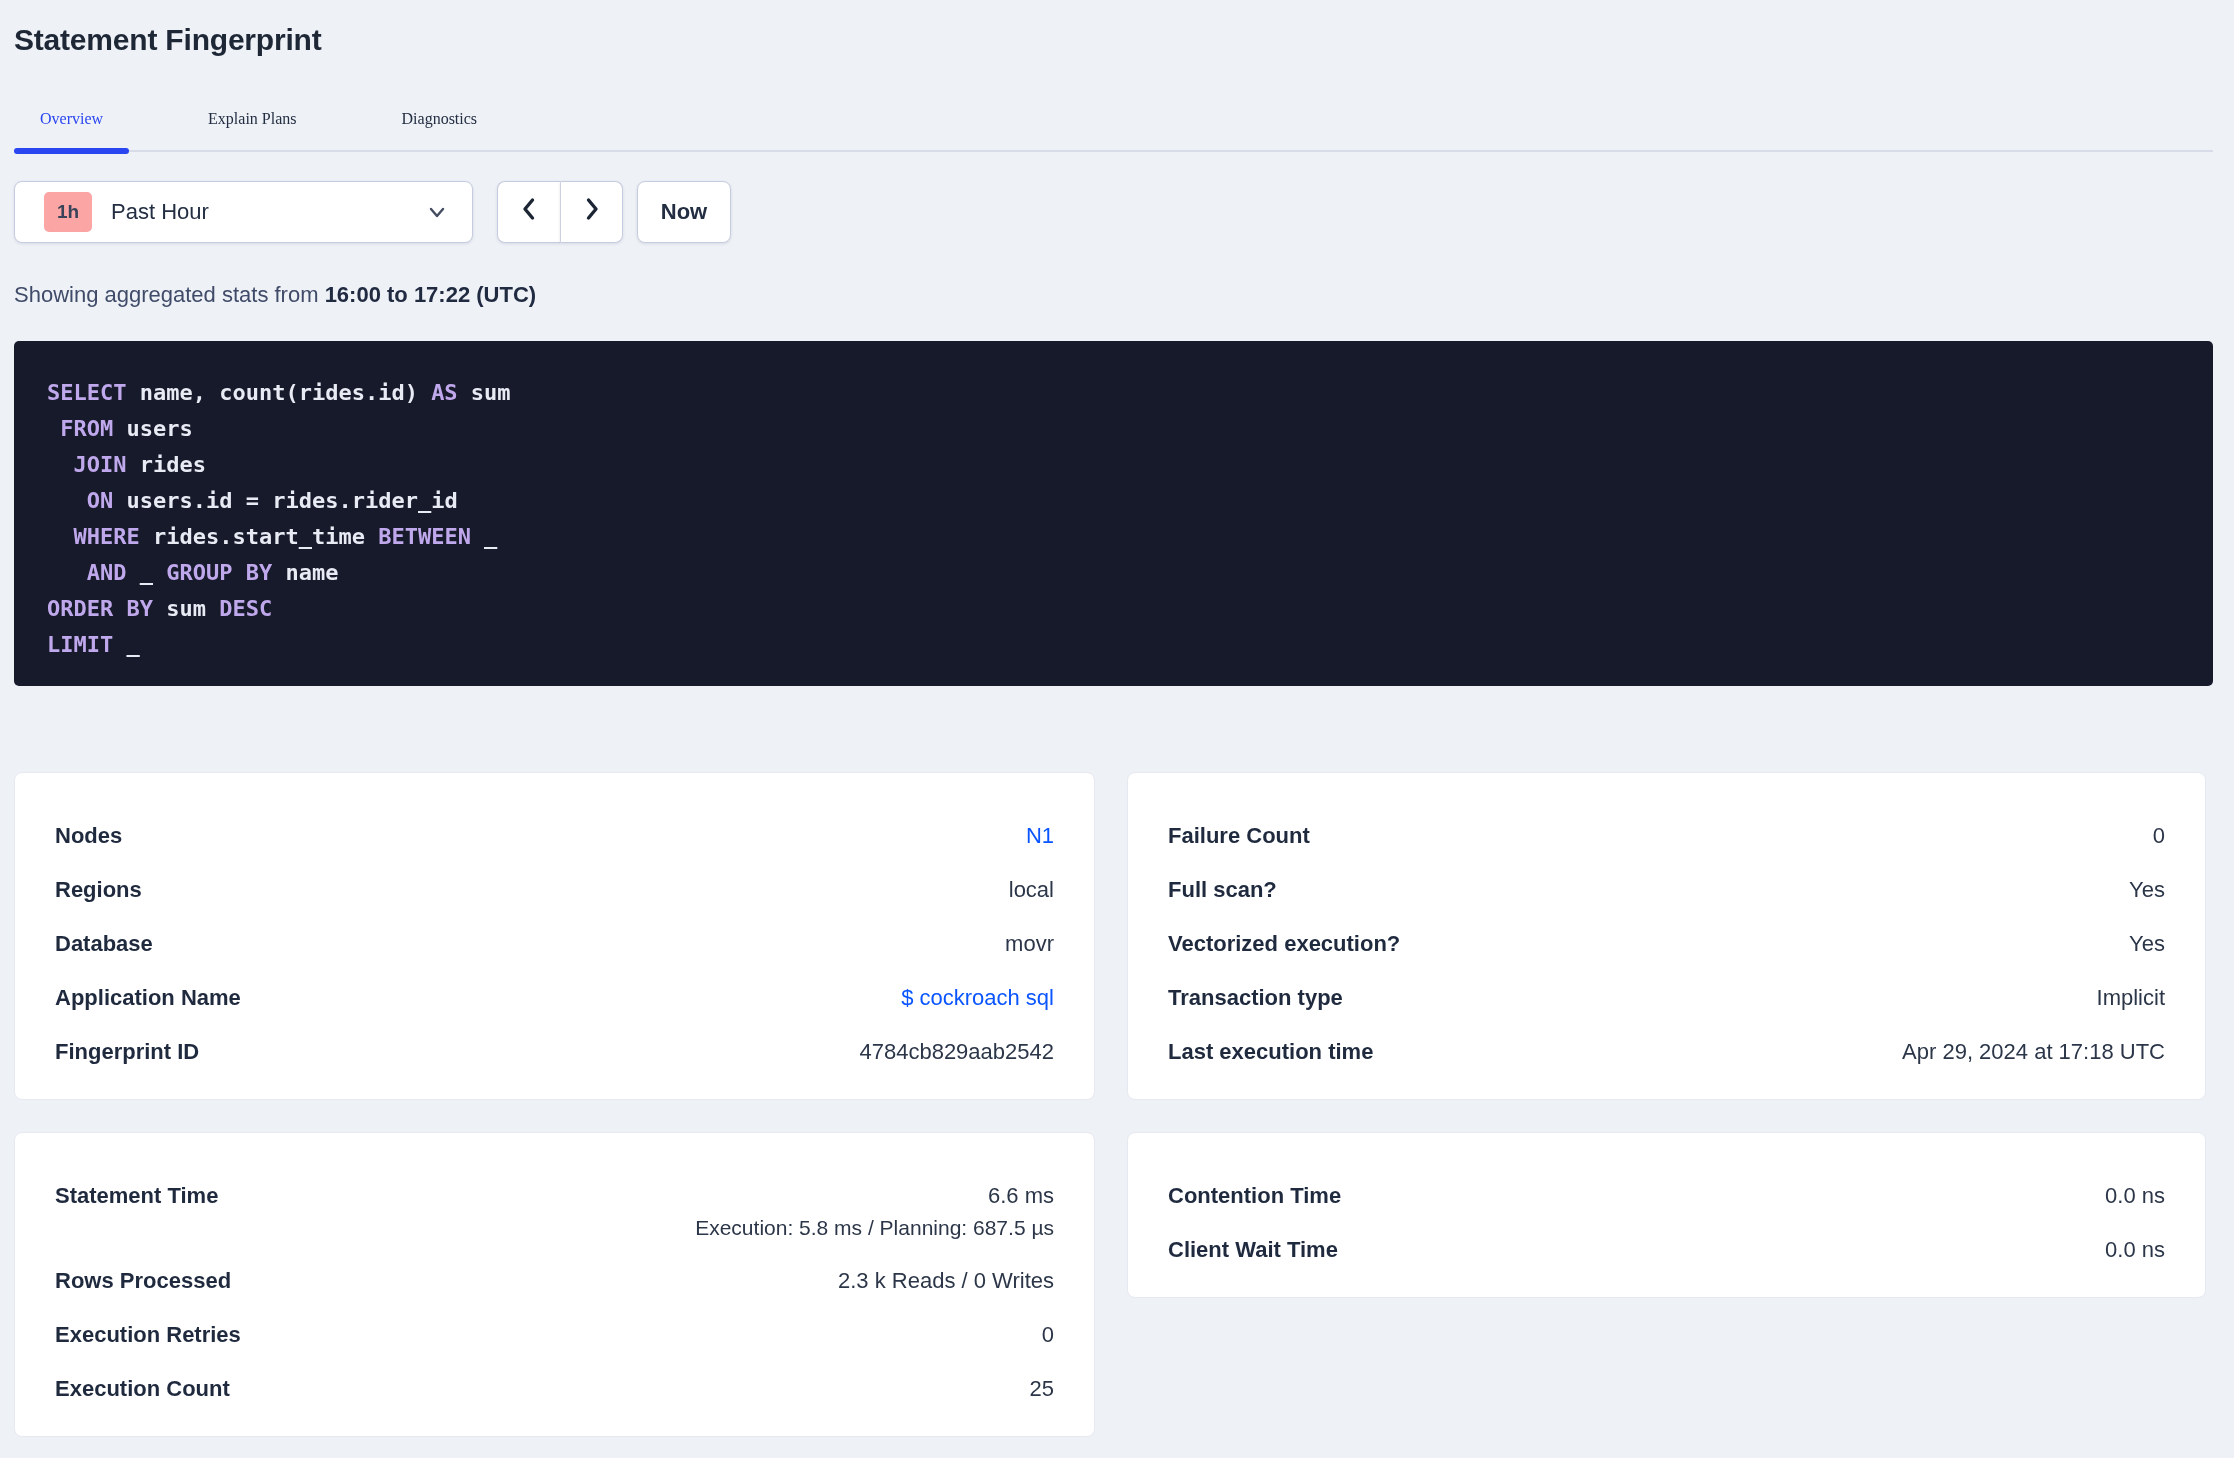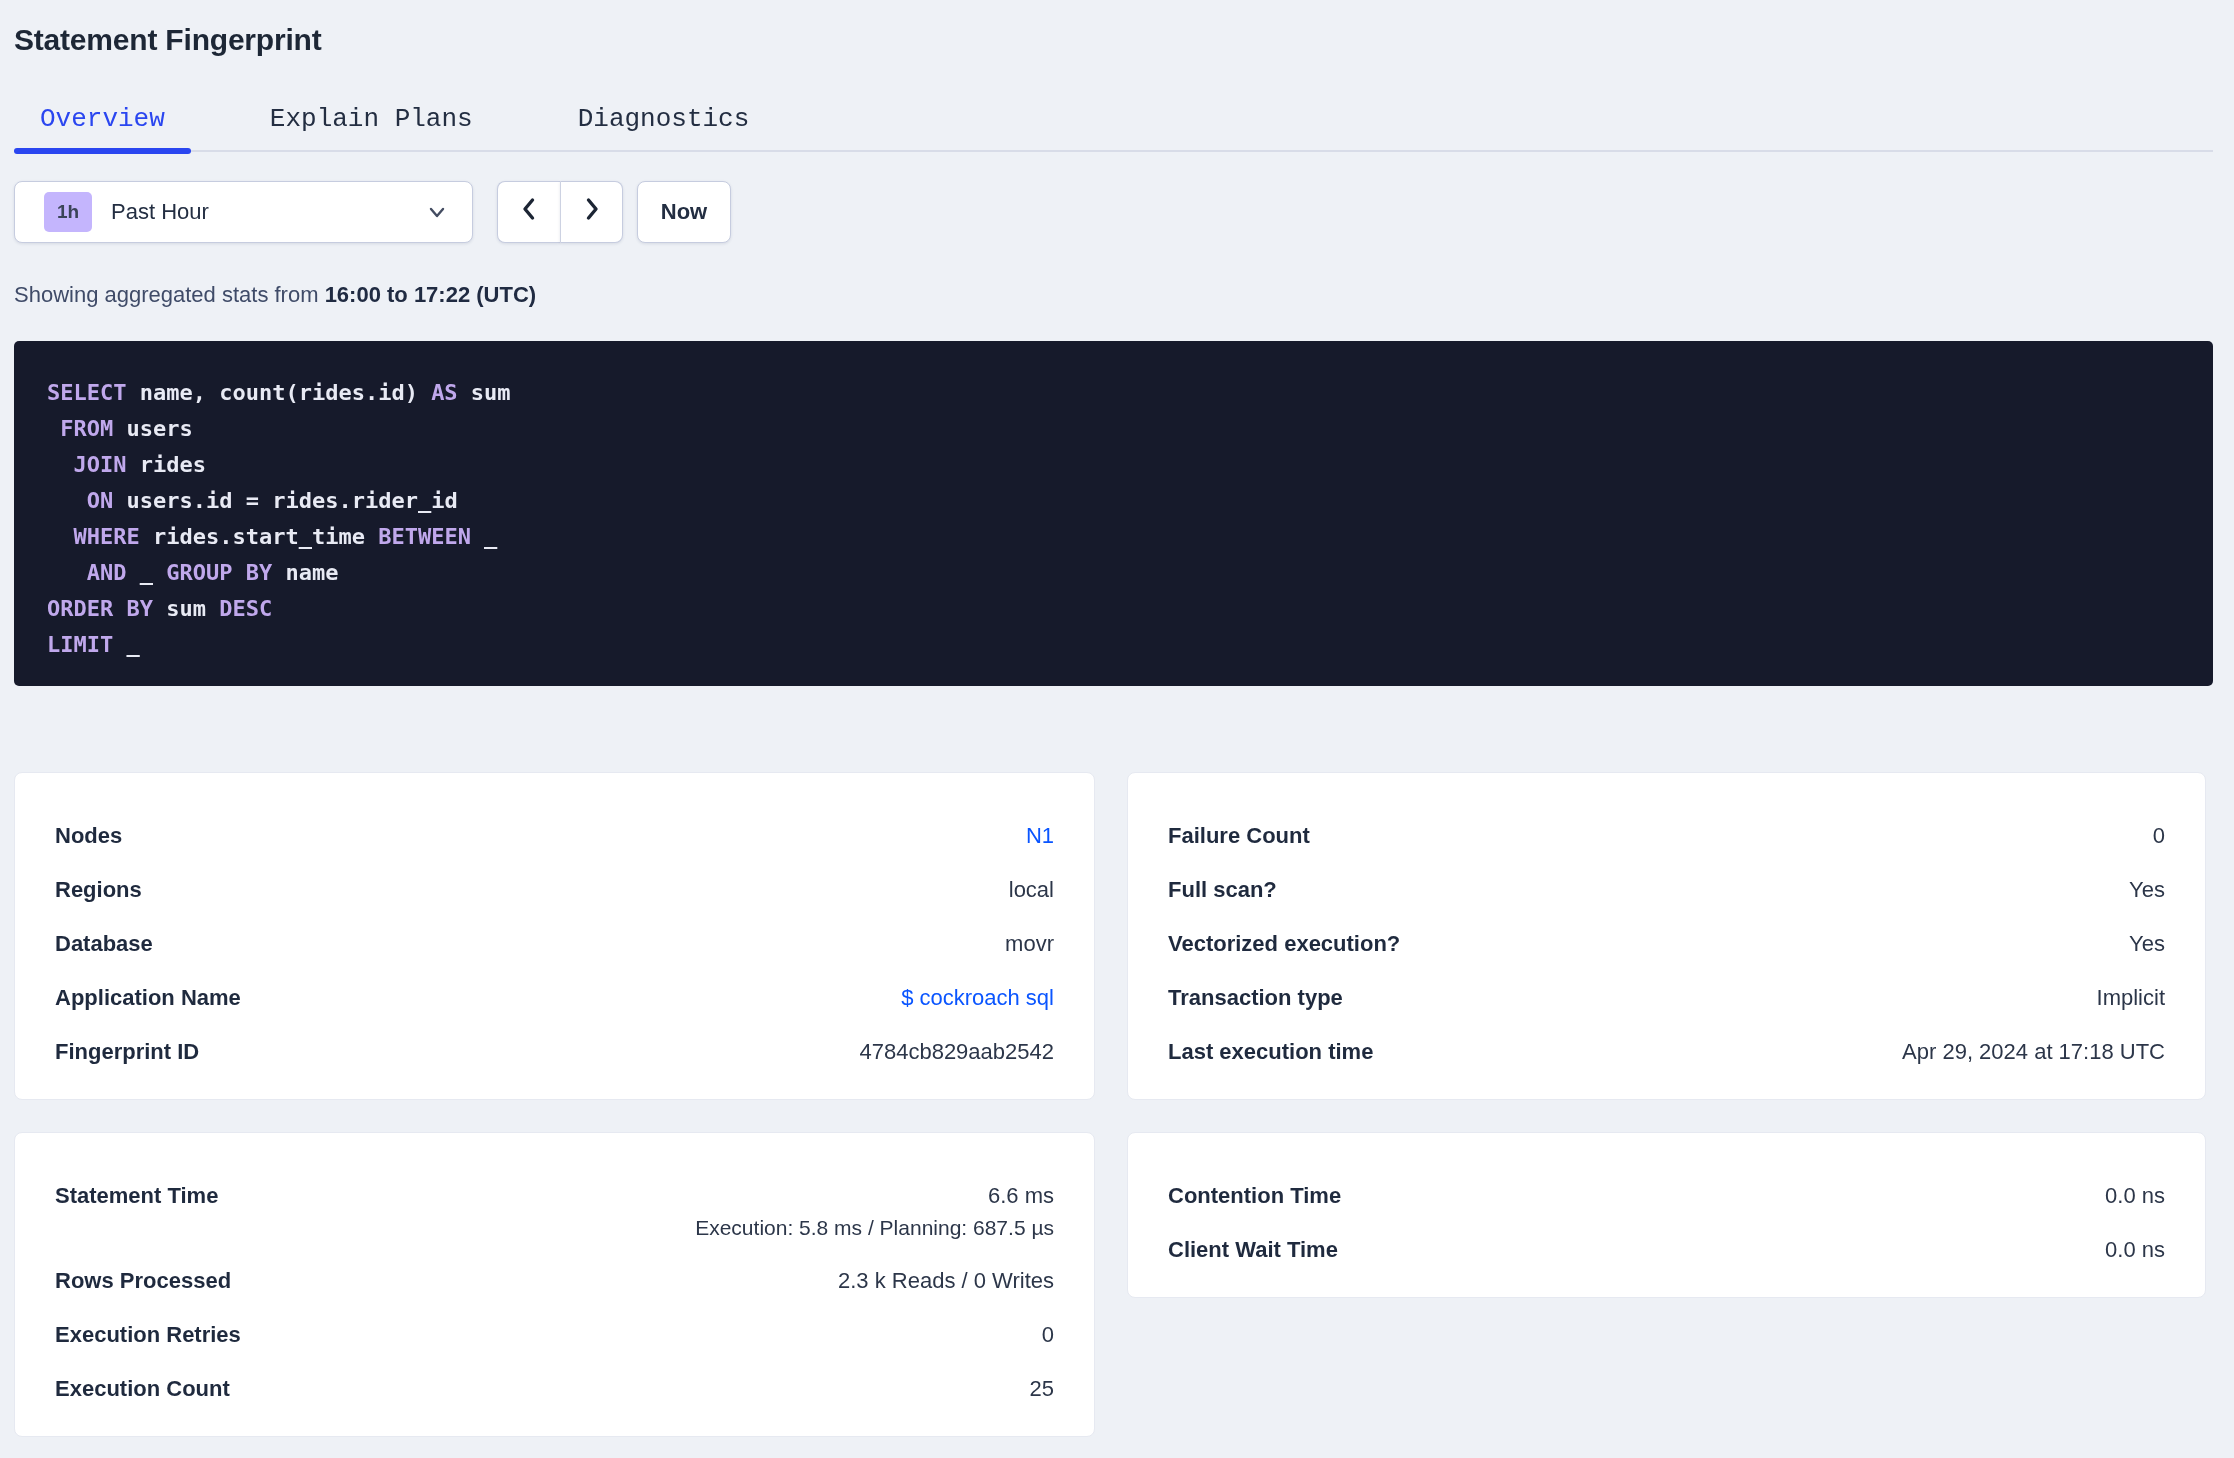--- a/index.html
+++ b/index.html
@@ -17,42 +17,42 @@
     color: #1d2736; letter-spacing: -0.2px;
   }
 
   
   .tabs {
     display: flex; gap: 53px; margin-top: 47px;
     border-bottom: 2px solid #d8dce8;
   }
   .tab {
     position: relative; background: none; border: none; cursor: pointer;
-    font-family: Liberation Mono, monospace; font-size: 26px; line-height: 28px;
+    font-family: Liberation Serif, serif; font-size: 16px; line-height: 28px;
     color: #232e42; padding: 0 26px 17px 26px;
   }
   .tab.active { color: #2a46f0; }
   .tab.active::after {
     content: ""; position: absolute; left: 0; right: 0; bottom: -4px;
     height: 6px; border-radius: 3px; background: #2a46f0;
   }
 
   
   .toolbar { display: flex; align-items: center; margin-top: 29px; }
   .ctl {
     height: 62px; background: #fff; border: 1px solid #c6ccdf;
     border-radius: 8px; box-shadow: 0 1px 3px rgba(44,58,96,0.12);
     font-family: inherit; font-size: 22px; color: #232e42; cursor: pointer;
   }
   .time-dropdown {
     width: 459px; display: flex; align-items: center;
     padding: 0 22px 0 29px; text-align: left;
   }
   .time-badge {
-    width: 48px; height: 40px; border-radius: 5px; background: #c4b5fd;
+    width: 48px; height: 40px; border-radius: 5px; background: #fca5a5;
     color: #3a4458; font-size: 19px; font-weight: 700;
     display: flex; align-items: center; justify-content: center; flex: none;
   }
   .time-label { margin-left: 19px; font-size: 22px; }
   .dd-caret { margin-left: auto; display: flex; }
   .pager { display: flex; margin-left: 24px; }
   .pager .ctl {
     width: 63px; display: flex; align-items: center; justify-content: center;
     box-shadow: 0 1px 3px rgba(44,58,96,0.12);
   }

